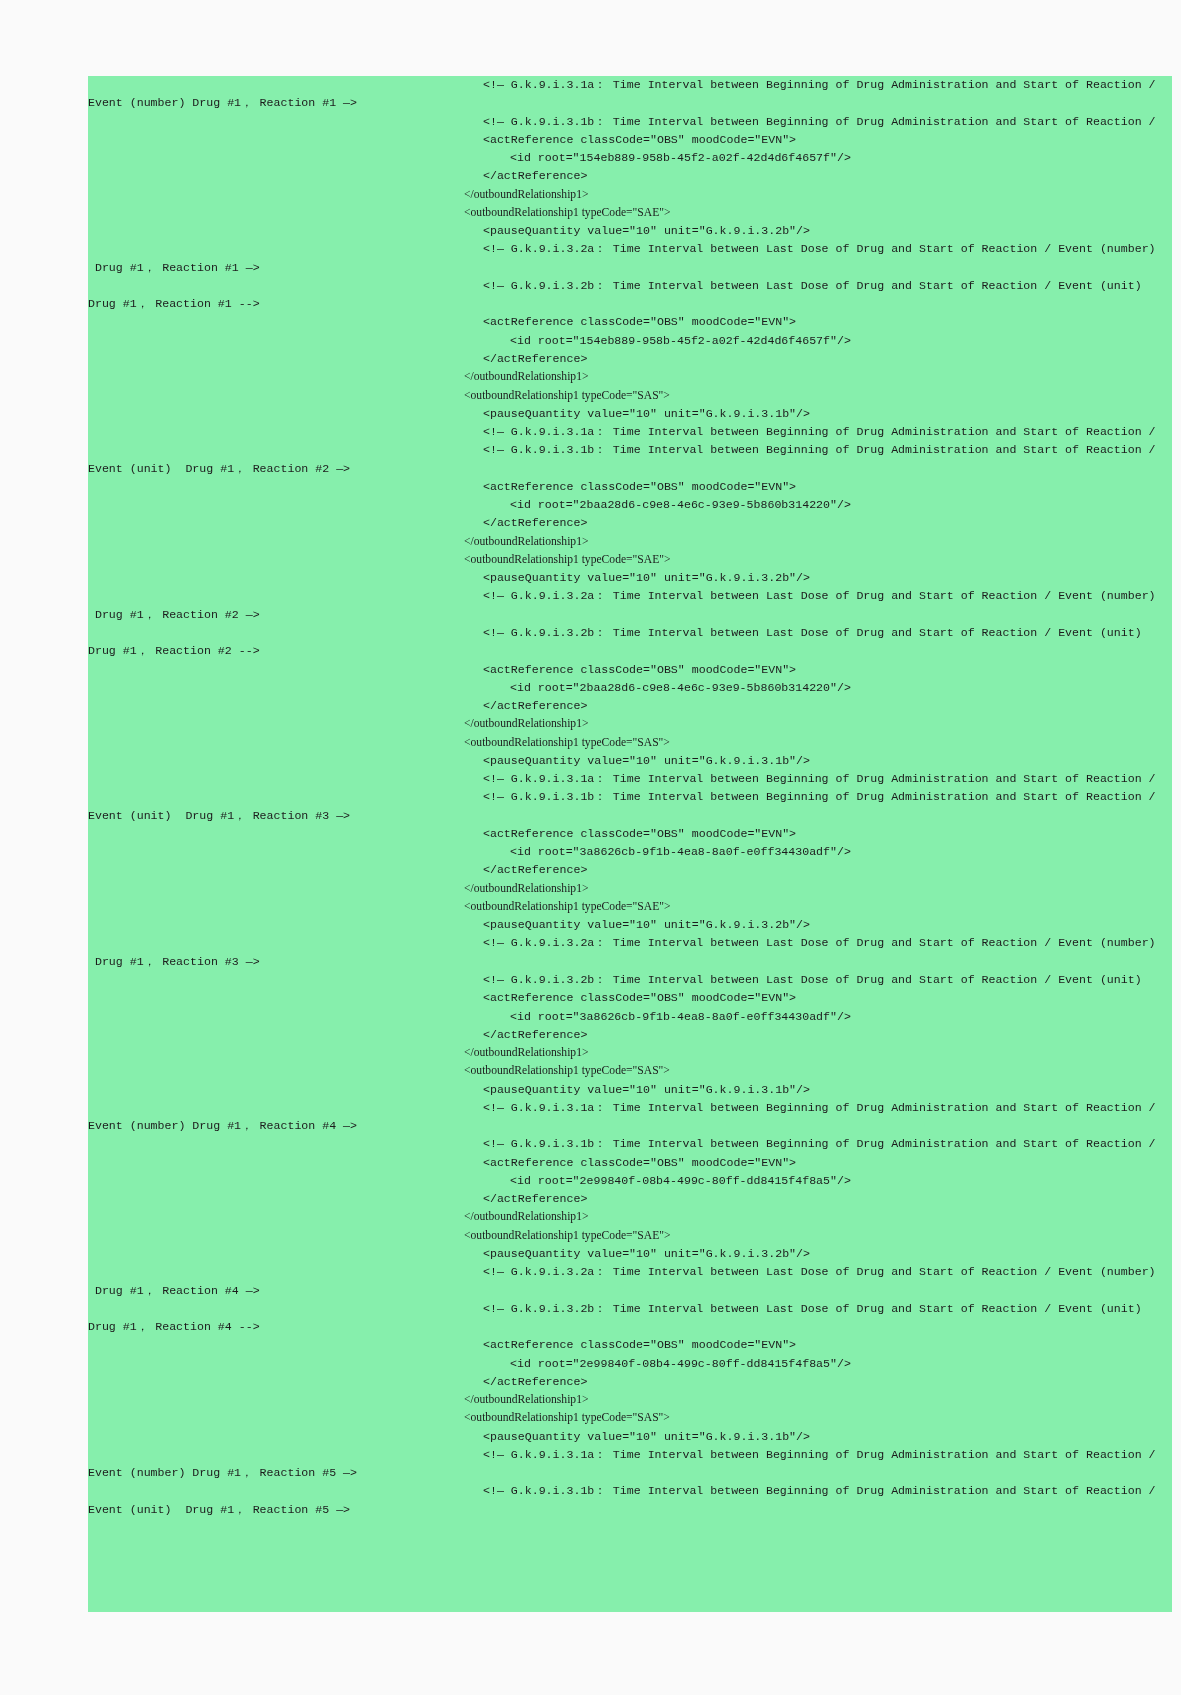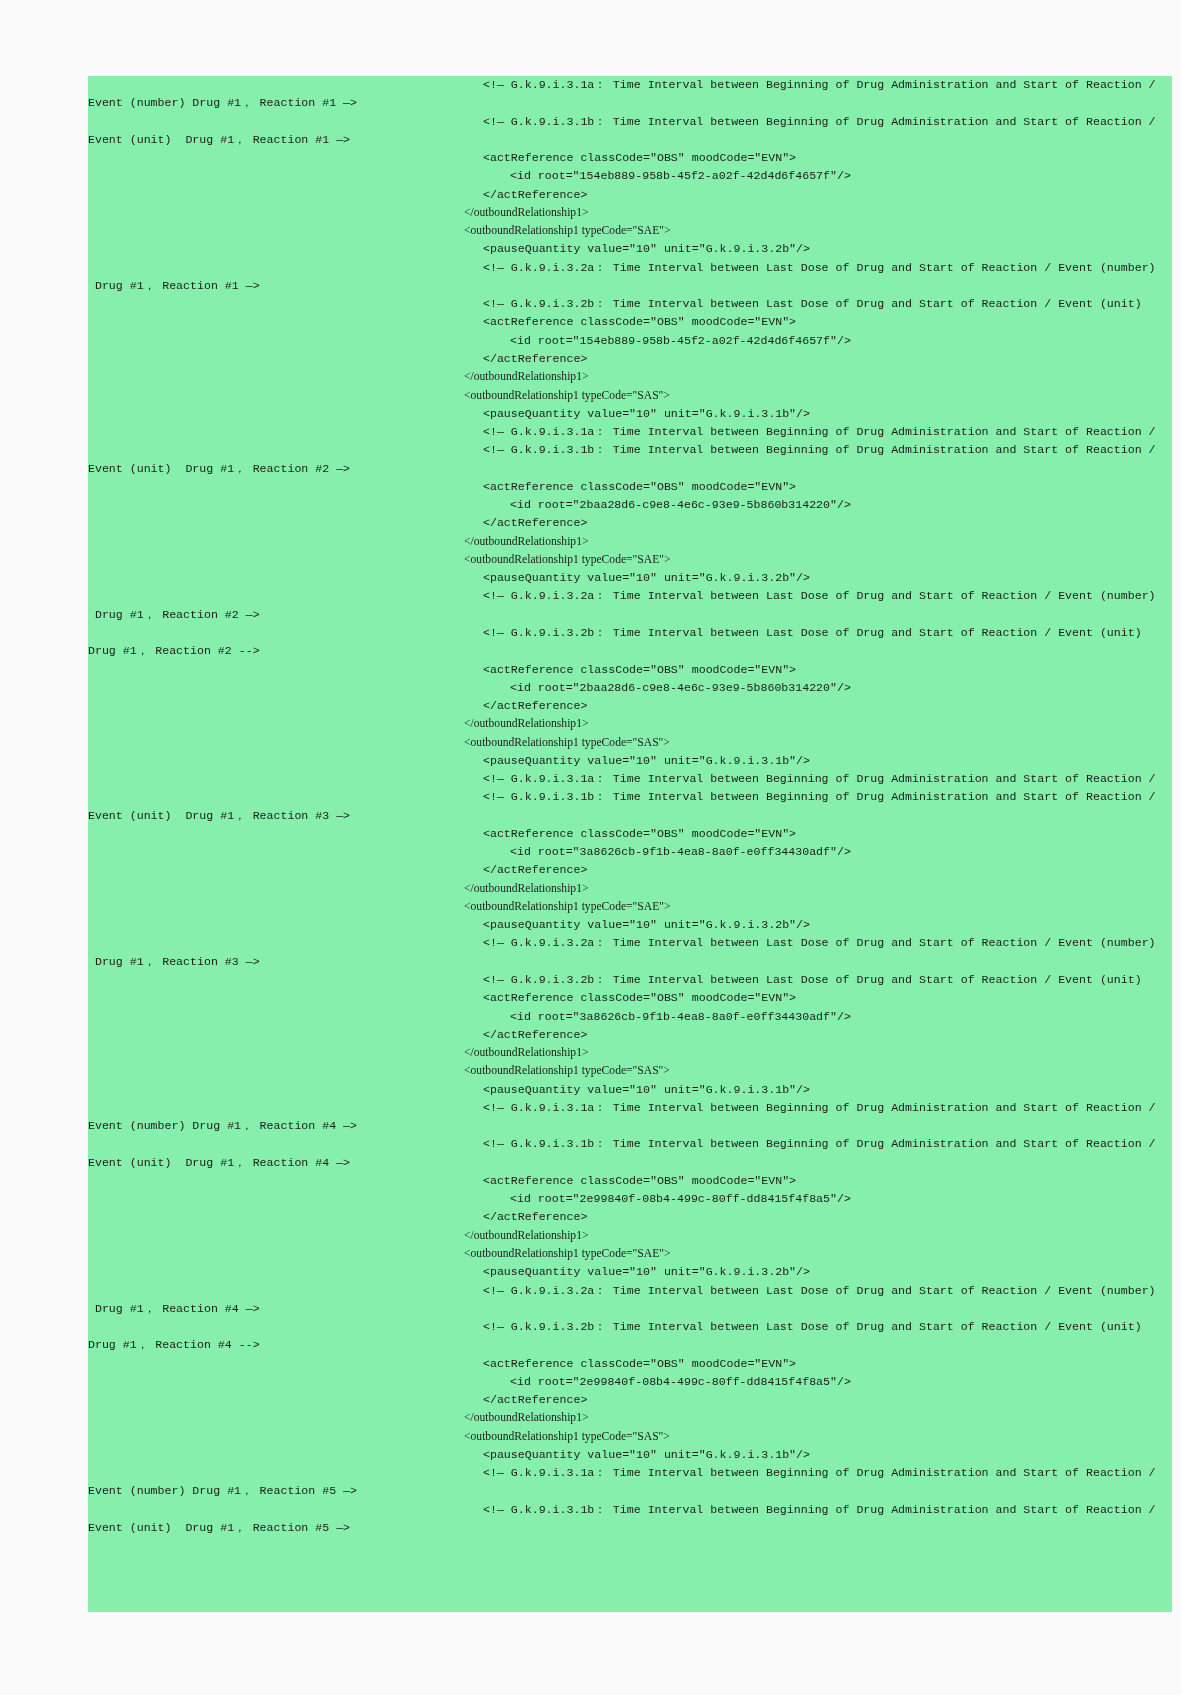--- a/index.html
+++ b/index.html
@@ -43,30 +43,30 @@
   .ind2 { left: 422px; }
 </style>
 </head>
 <body>
 
 <div class="page">
   <div class="lines" id="lines">
       <div class="row"><span class="left"></span><span class="code ind1">&lt;!— G.k.9.i.3.1a： Time Interval between Beginning of Drug Administration and Start of Reaction /</span></div>
       <div class="row"><span class="left">Event (number) Drug #1， Reaction #1 —&gt;</span><span class="code ind1"></span></div>
       <div class="row"><span class="left"></span><span class="code ind1">&lt;!— G.k.9.i.3.1b： Time Interval between Beginning of Drug Administration and Start of Reaction /</span></div>
-      <div class="row"><span class="left">Event (unit)  Drug #1， Reaction #1 —&gt;</span><span class="code ind1"></span></div>
       <div class="row"><span class="left"></span><span class="code ind1">&lt;actReference classCode="OBS" moodCode="EVN"&gt;</span></div>
       <div class="row"><span class="left"></span><span class="code ind2">&lt;id root="154eb889-958b-45f2-a02f-42d4d6f4657f"/&gt;</span></div>
       <div class="row"><span class="left"></span><span class="code ind1">&lt;/actReference&gt;</span></div>
       <div class="row"><span class="left"></span><span class="code ind0">&lt;/outboundRelationship1&gt;</span></div>
       <div class="row"><span class="left"></span><span class="code ind0">&lt;outboundRelationship1 typeCode="SAE"&gt;</span></div>
       <div class="row"><span class="left"></span><span class="code ind1">&lt;pauseQuantity value="10" unit="G.k.9.i.3.2b"/&gt;</span></div>
       <div class="row"><span class="left"></span><span class="code ind1">&lt;!— G.k.9.i.3.2a： Time Interval between Last Dose of Drug and Start of Reaction / Event (number)</span></div>
       <div class="row"><span class="left"> Drug #1， Reaction #1 —&gt;</span><span class="code ind1"></span></div>
       <div class="row"><span class="left"></span><span class="code ind1">&lt;!— G.k.9.i.3.2b： Time Interval between Last Dose of Drug and Start of Reaction / Event (unit)</span></div>
+      <div class="row"><span class="left">Drug #1， Reaction #1 --&gt;</span><span class="code ind1"></span></div>
       <div class="row"><span class="left"></span><span class="code ind1">&lt;actReference classCode="OBS" moodCode="EVN"&gt;</span></div>
       <div class="row"><span class="left"></span><span class="code ind2">&lt;id root="154eb889-958b-45f2-a02f-42d4d6f4657f"/&gt;</span></div>
       <div class="row"><span class="left"></span><span class="code ind1">&lt;/actReference&gt;</span></div>
       <div class="row"><span class="left"></span><span class="code ind0">&lt;/outboundRelationship1&gt;</span></div>
       <div class="row"><span class="left"></span><span class="code ind0">&lt;outboundRelationship1 typeCode="SAS"&gt;</span></div>
       <div class="row"><span class="left"></span><span class="code ind1">&lt;pauseQuantity value="10" unit="G.k.9.i.3.1b"/&gt;</span></div>
       <div class="row"><span class="left"></span><span class="code ind1">&lt;!— G.k.9.i.3.1a： Time Interval between Beginning of Drug Administration and Start of Reaction /</span></div>
       <div class="row"><span class="left"></span><span class="code ind1">&lt;!— G.k.9.i.3.1b： Time Interval between Beginning of Drug Administration and Start of Reaction /</span></div>
       <div class="row"><span class="left">Event (unit)  Drug #1， Reaction #2 —&gt;</span><span class="code ind1"></span></div>
       <div class="row"><span class="left"></span><span class="code ind1">&lt;actReference classCode="OBS" moodCode="EVN"&gt;</span></div>
@@ -99,21 +99,20 @@
       <div class="row"><span class="left"></span><span class="code ind1">&lt;!— G.k.9.i.3.2b： Time Interval between Last Dose of Drug and Start of Reaction / Event (unit)</span></div>
       <div class="row"><span class="left"></span><span class="code ind1">&lt;actReference classCode="OBS" moodCode="EVN"&gt;</span></div>
       <div class="row"><span class="left"></span><span class="code ind2">&lt;id root="3a8626cb-9f1b-4ea8-8a0f-e0ff34430adf"/&gt;</span></div>
       <div class="row"><span class="left"></span><span class="code ind1">&lt;/actReference&gt;</span></div>
       <div class="row"><span class="left"></span><span class="code ind0">&lt;/outboundRelationship1&gt;</span></div>
       <div class="row"><span class="left"></span><span class="code ind0">&lt;outboundRelationship1 typeCode="SAS"&gt;</span></div>
       <div class="row"><span class="left"></span><span class="code ind1">&lt;pauseQuantity value="10" unit="G.k.9.i.3.1b"/&gt;</span></div>
       <div class="row"><span class="left"></span><span class="code ind1">&lt;!— G.k.9.i.3.1a： Time Interval between Beginning of Drug Administration and Start of Reaction /</span></div>
       <div class="row"><span class="left">Event (number) Drug #1， Reaction #4 —&gt;</span><span class="code ind1"></span></div>
       <div class="row"><span class="left"></span><span class="code ind1">&lt;!— G.k.9.i.3.1b： Time Interval between Beginning of Drug Administration and Start of Reaction /</span></div>
-      <div class="row"><span class="left">Event (unit)  Drug #1， Reaction #4 —&gt;</span><span class="code ind1"></span></div>
       <div class="row"><span class="left"></span><span class="code ind1">&lt;actReference classCode="OBS" moodCode="EVN"&gt;</span></div>
       <div class="row"><span class="left"></span><span class="code ind2">&lt;id root="2e99840f-08b4-499c-80ff-dd8415f4f8a5"/&gt;</span></div>
       <div class="row"><span class="left"></span><span class="code ind1">&lt;/actReference&gt;</span></div>
       <div class="row"><span class="left"></span><span class="code ind0">&lt;/outboundRelationship1&gt;</span></div>
       <div class="row"><span class="left"></span><span class="code ind0">&lt;outboundRelationship1 typeCode="SAE"&gt;</span></div>
       <div class="row"><span class="left"></span><span class="code ind1">&lt;pauseQuantity value="10" unit="G.k.9.i.3.2b"/&gt;</span></div>
       <div class="row"><span class="left"></span><span class="code ind1">&lt;!— G.k.9.i.3.2a： Time Interval between Last Dose of Drug and Start of Reaction / Event (number)</span></div>
       <div class="row"><span class="left"> Drug #1， Reaction #4 —&gt;</span><span class="code ind1"></span></div>
       <div class="row"><span class="left"></span><span class="code ind1">&lt;!— G.k.9.i.3.2b： Time Interval between Last Dose of Drug and Start of Reaction / Event (unit)</span></div>
       <div class="row"><span class="left">Drug #1， Reaction #4 --&gt;</span><span class="code ind1"></span></div>

